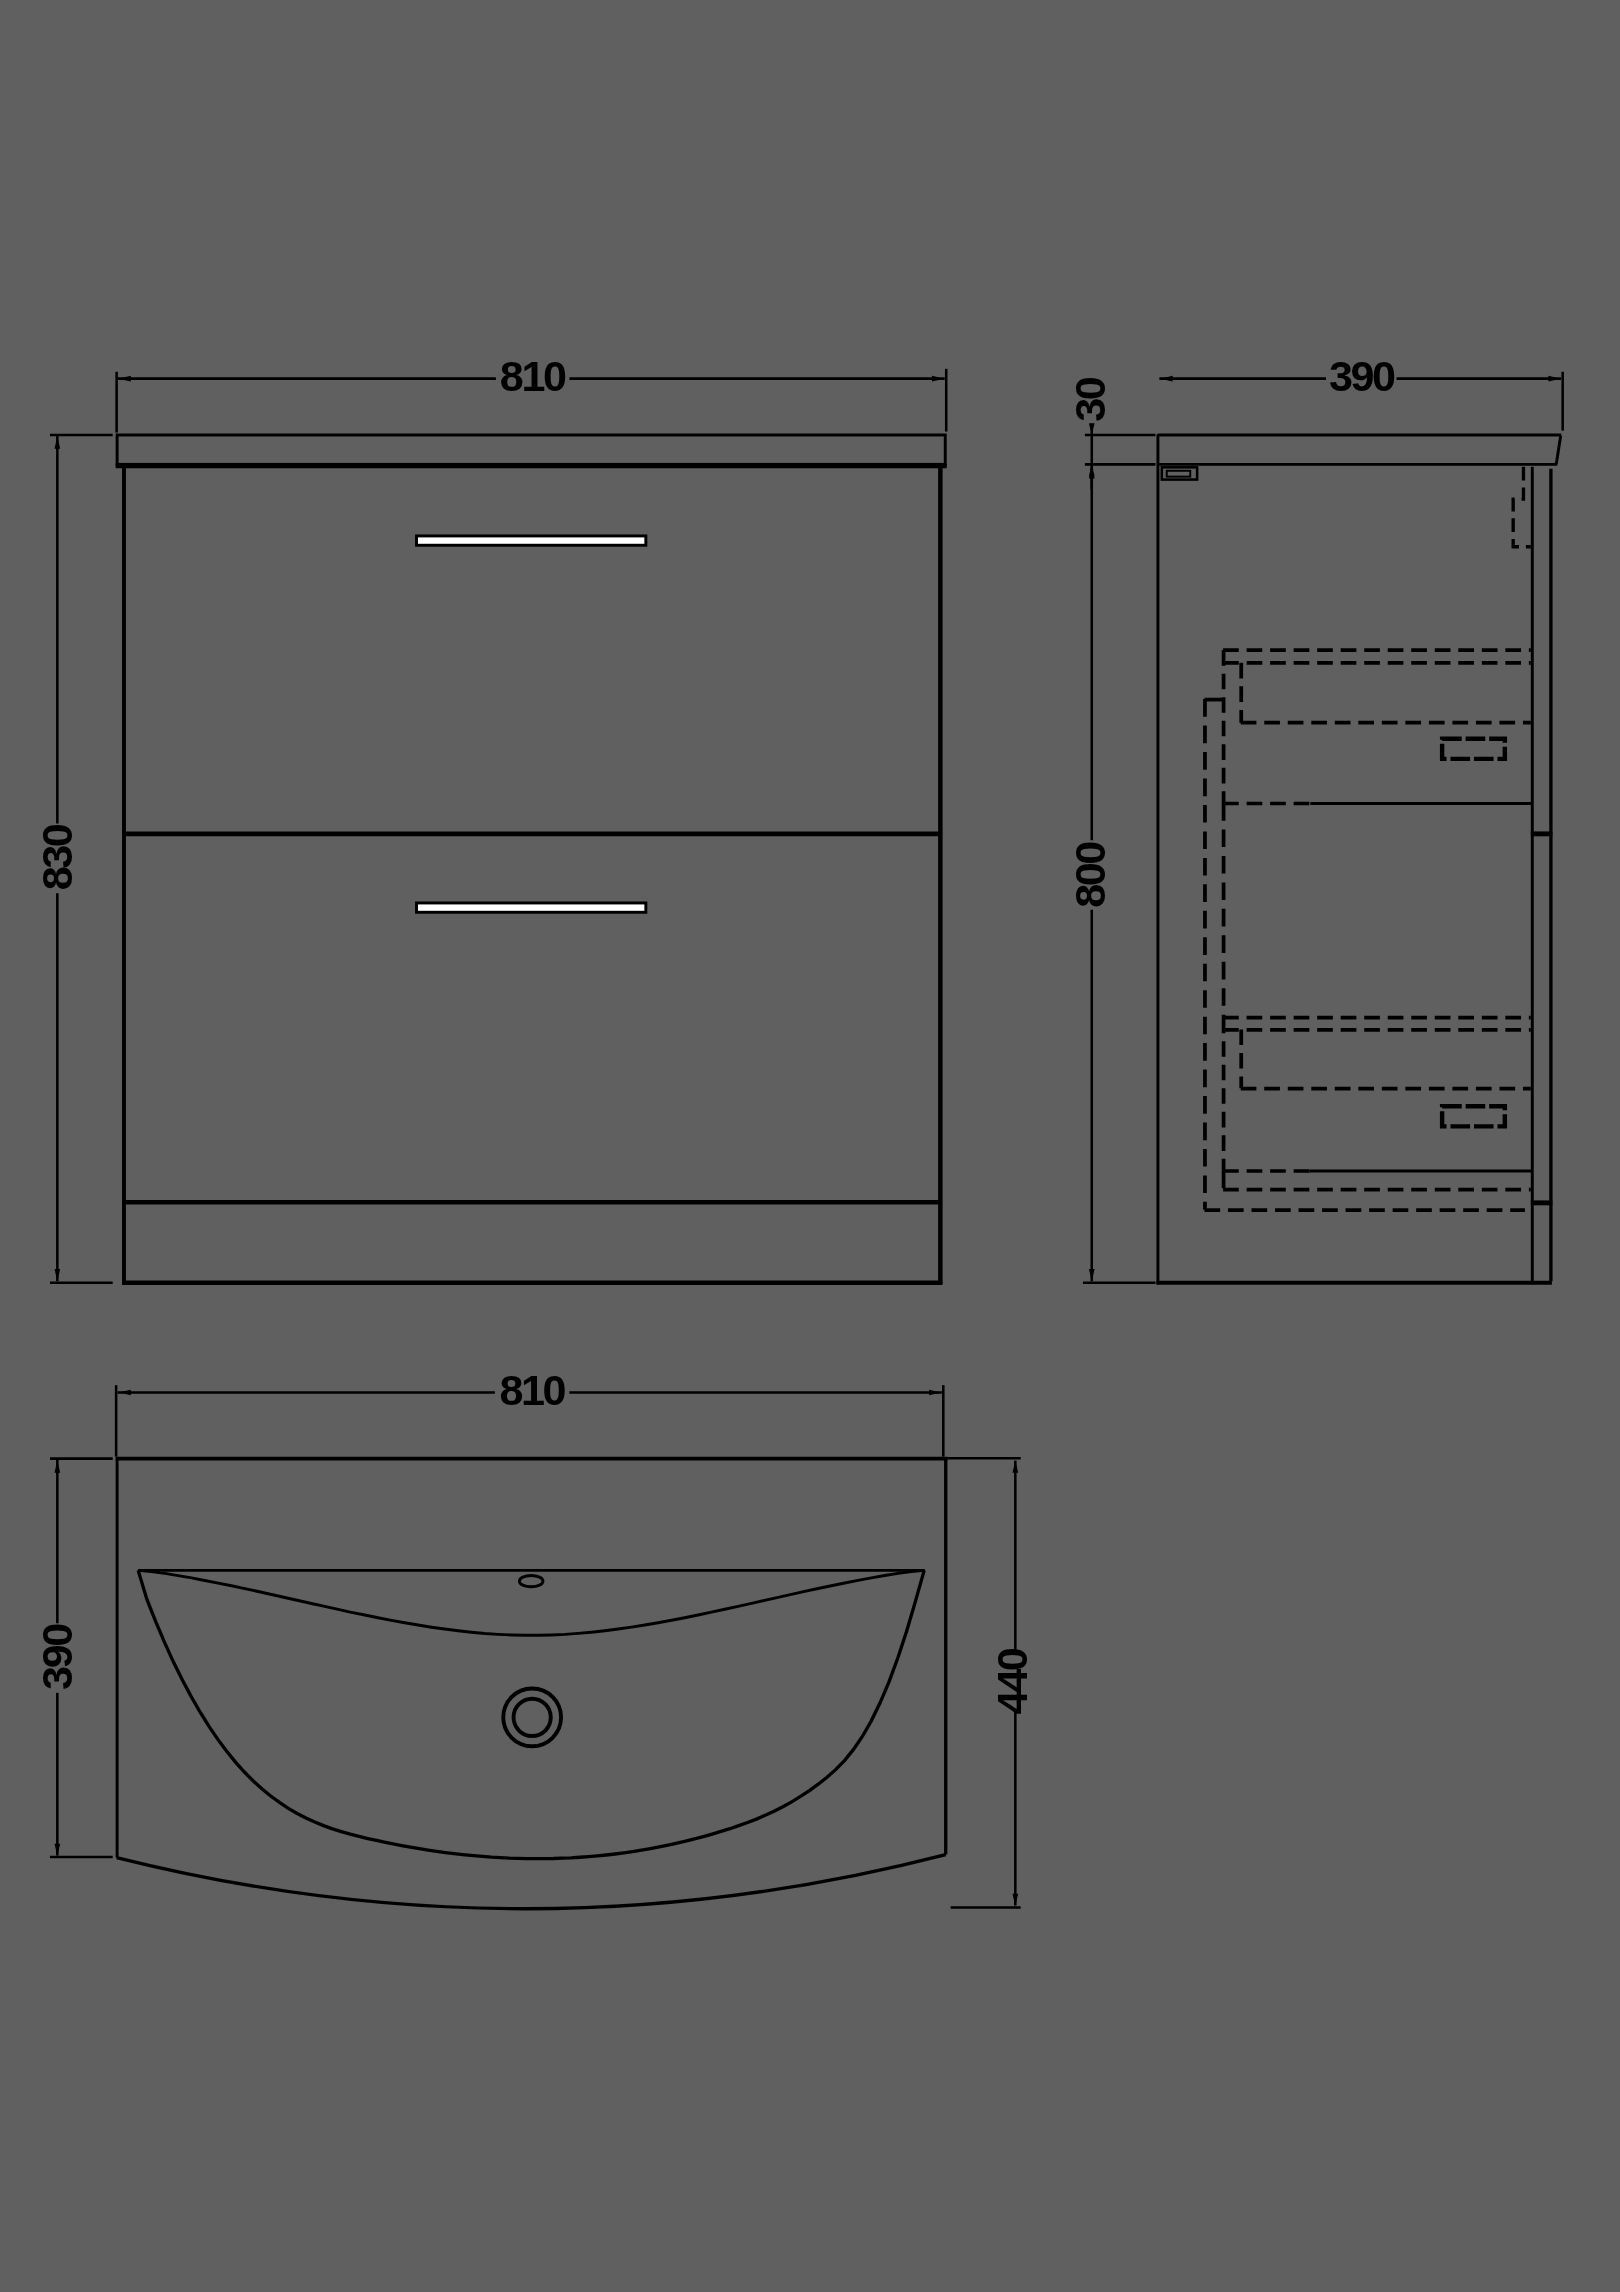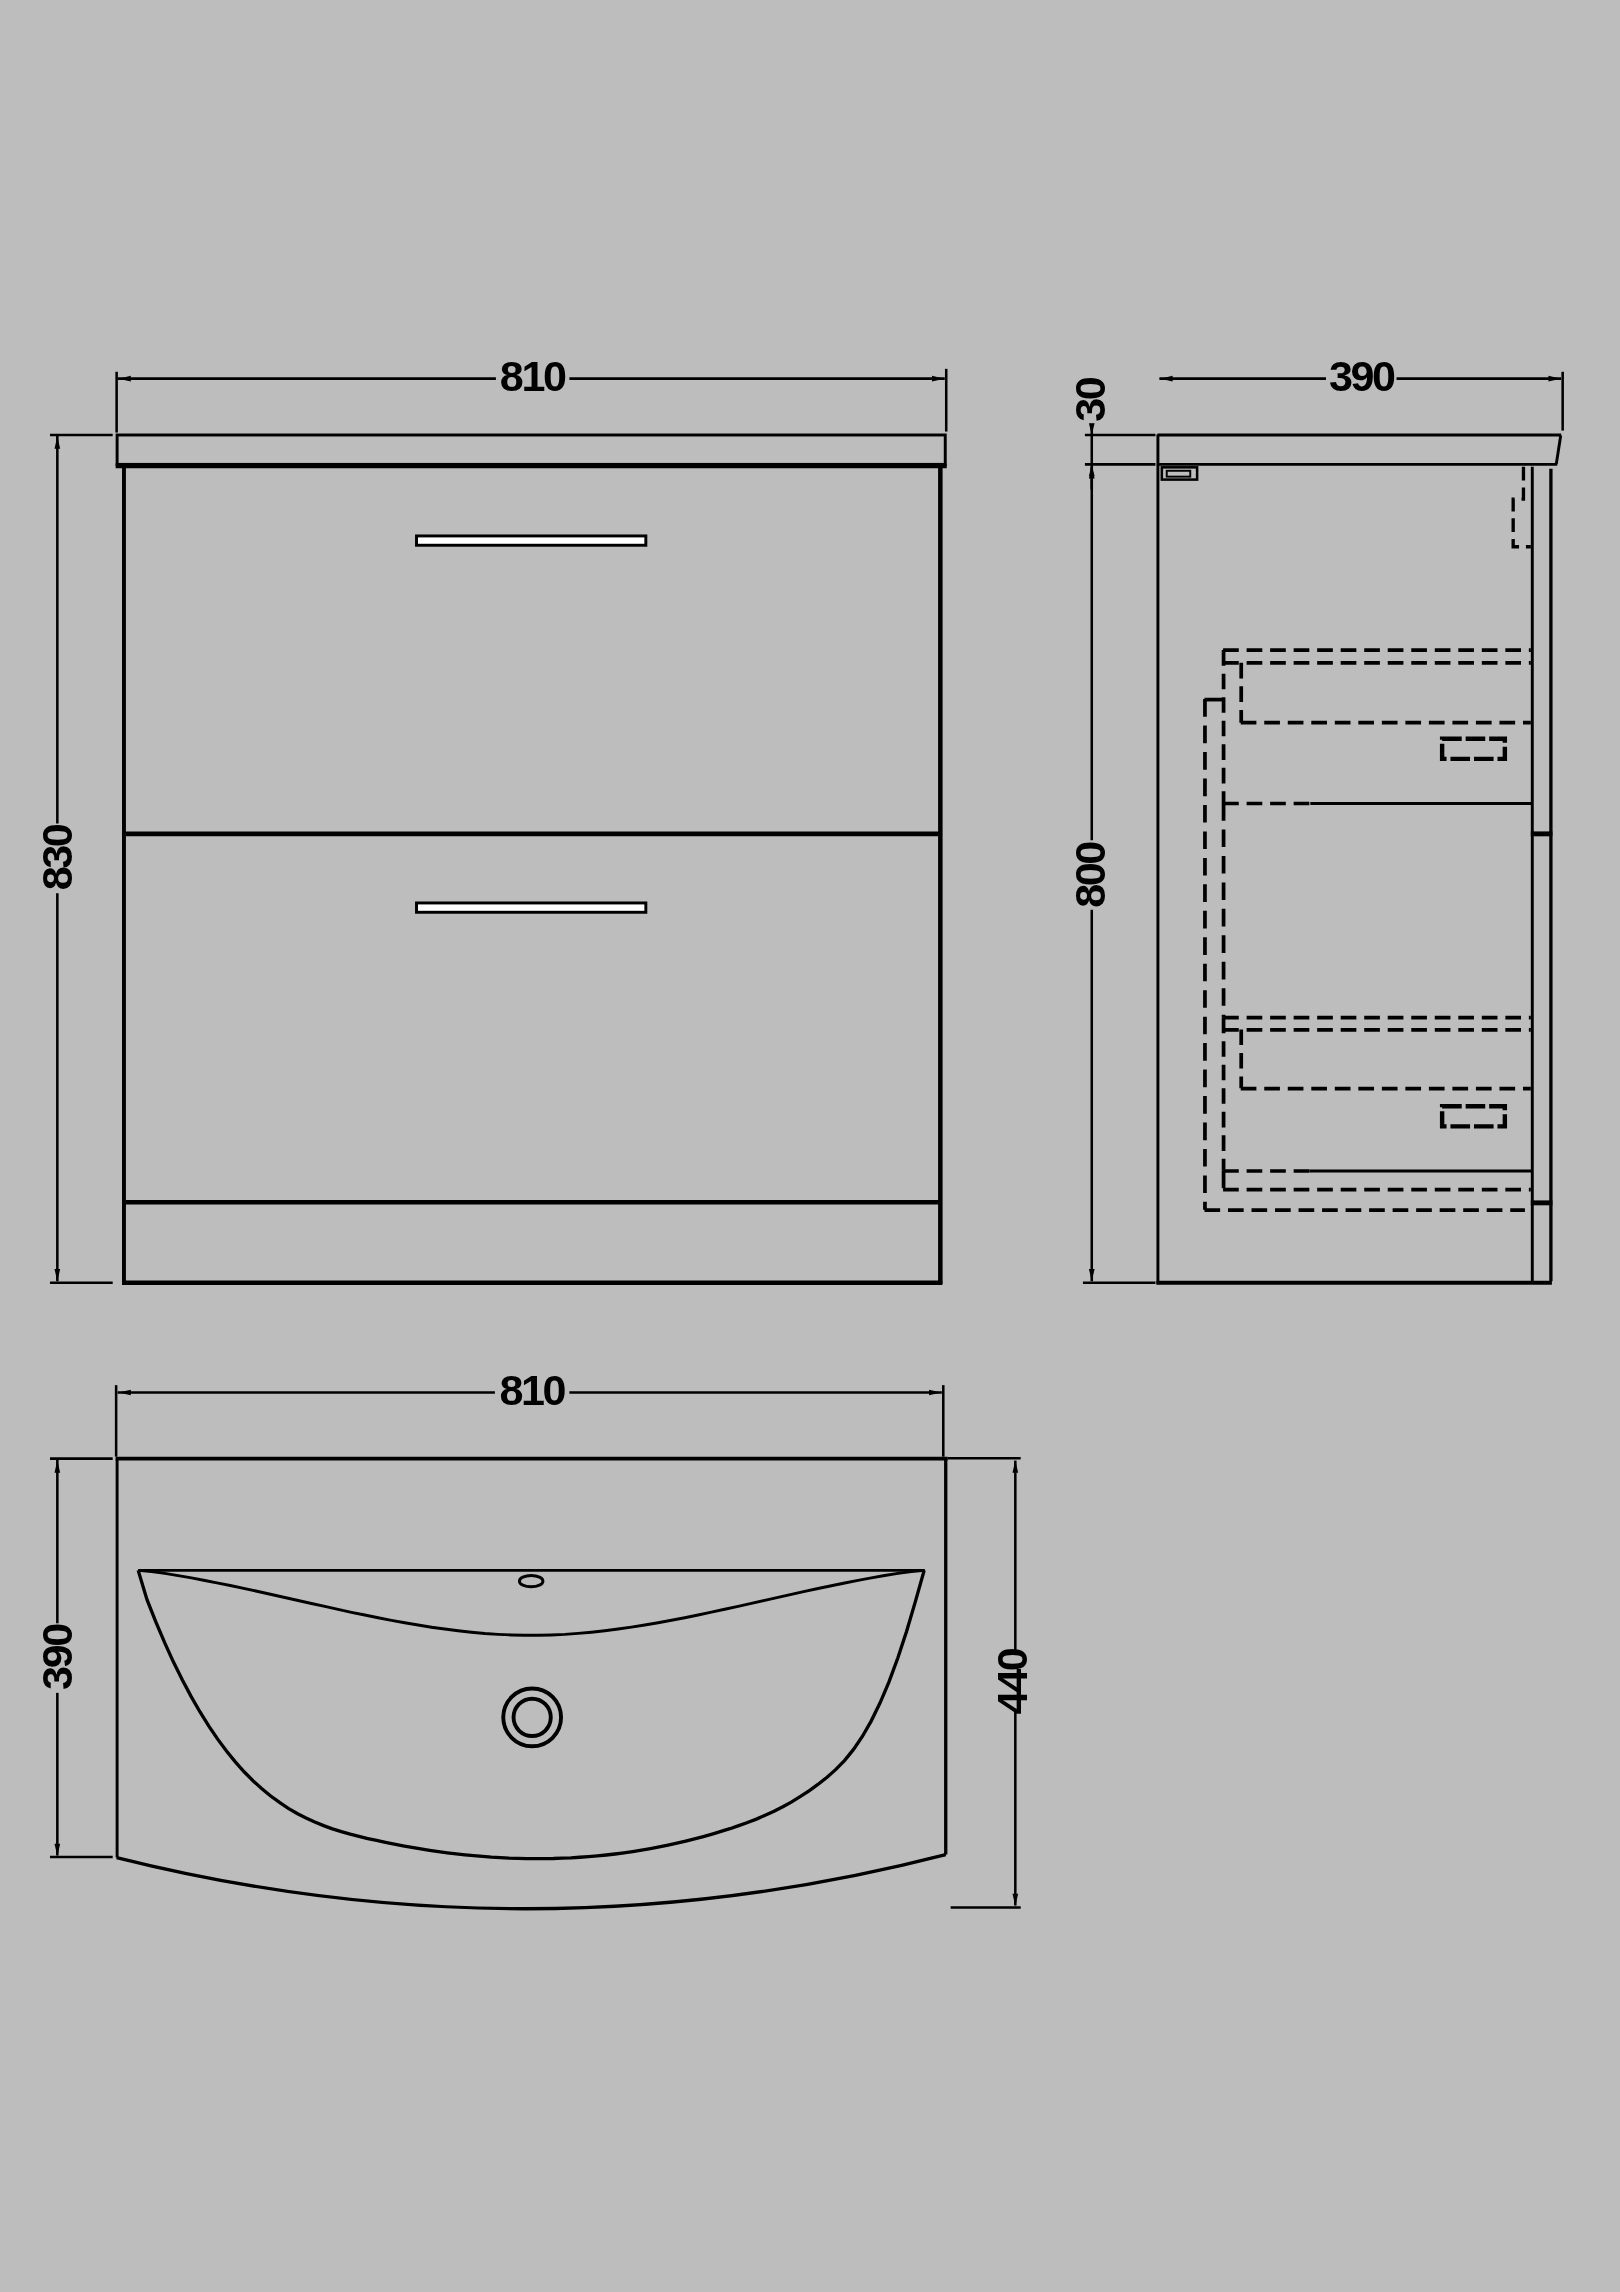--- a/index.html
+++ b/index.html
@@ -1,16 +1,16 @@
 <!DOCTYPE html>
 <html><head>
 <meta charset="utf-8">
 <style>
   html,body{margin:0;padding:0;background:#ffffff;}
-  .page{position:relative;width:1620px;height:2293px;background:#c4b5fd;overflow:hidden;transform:translateZ(0);filter:grayscale(1);}
+  .page{position:relative;width:1620px;height:2293px;background:#0f766e;overflow:hidden;transform:translateZ(0);filter:grayscale(1);}
   svg{position:absolute;top:0;left:0;opacity:0.999;}
   text{font-family:"Liberation Sans",sans-serif;font-weight:bold;fill:#000;}
 </style>
 </head>
 <body>
 <div class="page">
 <svg width="1620" height="2293" viewBox="0 0 1653 2339">
 
 <g>
   <line x1="119" y1="379" x2="119" y2="441" stroke="#000" stroke-width="2.6"></line>

